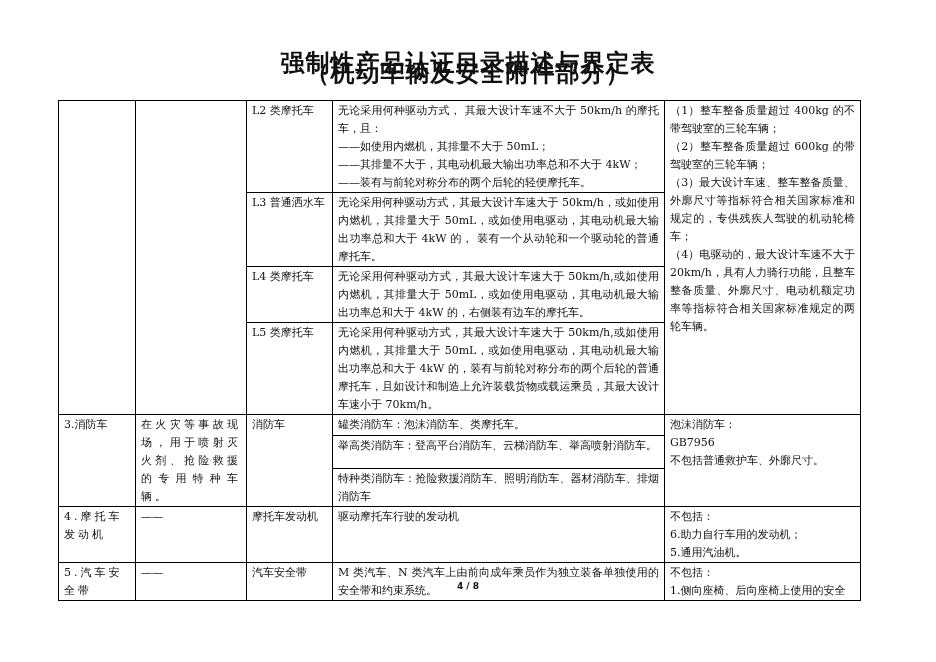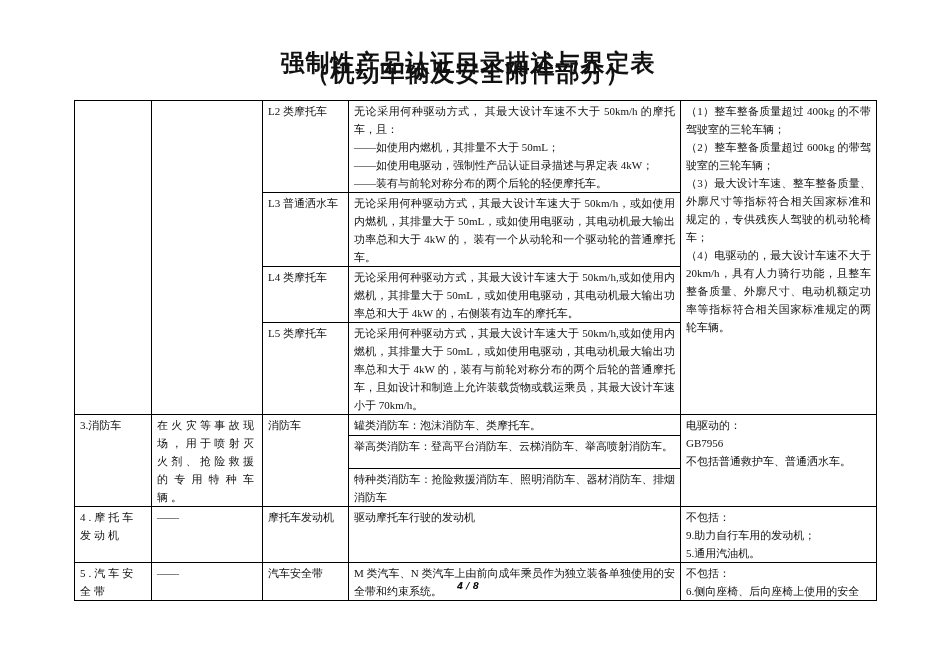--- a/index.html
+++ b/index.html
@@ -3,28 +3,28 @@
 <meta charset="utf-8">
 <style>
   html, body { margin: 0; padding: 0; background: #ffffff; }
   body { width: 936px; height: 662px; position: relative; overflow: hidden;
          font-family: "DejaVu Serif", "Liberation Serif", serif; color: #111; }
   .title { position: absolute; left: 0; width: 936px; text-align: center;
            font-family: "DejaVu Sans", "Liberation Sans", sans-serif; font-weight: bold;
            font-size: 24px; letter-spacing: 1px; }
   .title.t1 { top: 47px; }
   .title.t2 { top: 57px; }
-  table.main { position: absolute; left: 74px; top: 100px; width: 802px;
-               border-collapse: collapse; table-layout: fixed; font-family: Liberation Serif, serif; }
+  table.main { position: absolute; left: 58px; top: 100px; width: 802px;
+               border-collapse: collapse; table-layout: fixed; }
   table.main td { border: 1.4px solid #000; vertical-align: top; padding: 1px 5px 0 5px;
                   font-size: 11px; line-height: 18px; word-break: break-all; }
   .justify { text-align: justify; text-align-last: left; letter-spacing: 0px; }
   .wide { letter-spacing: 3px; }
   .pagenum { position: absolute; left: 0; width: 936px; top: 581px; text-align: center;
-             font-family: "DejaVu Sans", "Liberation Sans", sans-serif; font-size: 9px; font-weight: bold; font-style: italic; }
+             font-family: "DejaVu Sans", "Liberation Sans", sans-serif; font-size: 9px; font-weight: bold; }
   .p { display: block; }
 </style>
 </head>
 <body>
 
 <div class="title t1">强制性产品认证目录描述与界定表</div>
 <div class="title t2">（机动车辆及安全附件部分）</div>
 
 <table class="main">
   <colgroup>
@@ -36,21 +36,21 @@
   </colgroup>
 
   <tbody>
       <tr style="height:87px">
     <td rowspan="4"></td>
     <td rowspan="4"></td>
     <td>L2 类摩托车</td>
     <td class="justify">
       <span class="p">无论采用何种驱动方式， 其最大设计车速不大于 50km/h 的摩托车，且：</span>
       <span class="p">——如使用内燃机，其排量不大于 50mL；</span>
-      <span class="p">——如使用电驱动，强制性产品认证目录描述与界定表 4kW；</span>
+      <span class="p">——其排量不大于，其电动机最大输出功率总和不大于 4kW；</span>
       <span class="p">——装有与前轮对称分布的两个后轮的轻便摩托车。</span>
     </td>
     <td rowspan="4" class="justify">
       <span class="p">（1）整车整备质量超过  400kg  的不带驾驶室的三轮车辆；</span>
       <span class="p">（2）整车整备质量超过  600kg  的带驾驶室的三轮车辆；</span>
       <span class="p">（3）最大设计车速、整车整备质量、外廓尺寸等指标符合相关国家标准和规定的，专供残疾人驾驶的机动轮椅车；</span>
       <span class="p">（4）电驱动的，最大设计车速不大于 20km/h，具有人力骑行功能，且整车整备质量、外廓尺寸、电动机额定功率等指标符合相关国家标准规定的两轮车辆。</span>
     </td>
   </tr>
 
@@ -68,50 +68,50 @@
     <td>L5 类摩托车</td>
     <td class="justify">无论采用何种驱动方式，其最大设计车速大于 50km/h,或如使用内燃机，其排量大于 50mL，或如使用电驱动，其电动机最大输出功率总和大于 4kW 的，装有与前轮对称分布的两个后轮的普通摩托车，且如设计和制造上允许装载货物或载运乘员，其最大设计车速小于 70km/h。</td>
   </tr>
 
   <tr style="height:21px">
     <td rowspan="3">3.消防车</td>
     <td rowspan="3" class="justify wide">在火灾等事故现场，用于喷射灭火剂、抢险救援的专用特种车辆。</td>
     <td rowspan="3">消防车</td>
     <td>罐类消防车：泡沫消防车、类摩托车。</td>
     <td rowspan="3">
-      <span class="p">电驱动的：</span>
+      <span class="p">泡沫消防车：</span>
       <span class="p">GB7956</span>
-      <span class="p">不包括普通救护车、普通洒水车。</span>
+      <span class="p">不包括普通救护车、外廓尺寸。</span>
     </td>
   </tr>
   <tr style="height:32px">
     <td class="justify">举高类消防车：登高平台消防车、云梯消防车、举高喷射消防车。</td>
   </tr>
   <tr style="height:33px">
     <td class="justify">特种类消防车：抢险救援消防车、照明消防车、器材消防车、排烟消防车</td>
   </tr>
 
   <tr style="height:54px">
     <td class="wide">4.摩托车发动机</td>
     <td>——</td>
     <td>摩托车发动机</td>
     <td>驱动摩托车行驶的发动机</td>
     <td>
       <span class="p">不包括：</span>
-      <span class="p">9.助力自行车用的发动机；</span>
+      <span class="p">6.助力自行车用的发动机；</span>
       <span class="p">5.通用汽油机。</span>
     </td>
   </tr>
 
   <tr style="height:36px">
     <td class="wide">5.汽车安全带</td>
     <td>——</td>
     <td>汽车安全带</td>
     <td class="justify">M 类汽车、N 类汽车上由前向成年乘员作为独立装备单独使用的安全带和约束系统。</td>
     <td>
       <span class="p">不包括：</span>
-      <span class="p" style="white-space:nowrap;overflow:hidden;">6.侧向座椅、后向座椅上使用的安全</span>
+      <span class="p" style="white-space:nowrap;overflow:hidden;">1.侧向座椅、后向座椅上使用的安全</span>
     </td>
   </tr>
 </tbody>
   </table>
 
 <div class="pagenum">4 / 8</div>
 
 </body></html>

